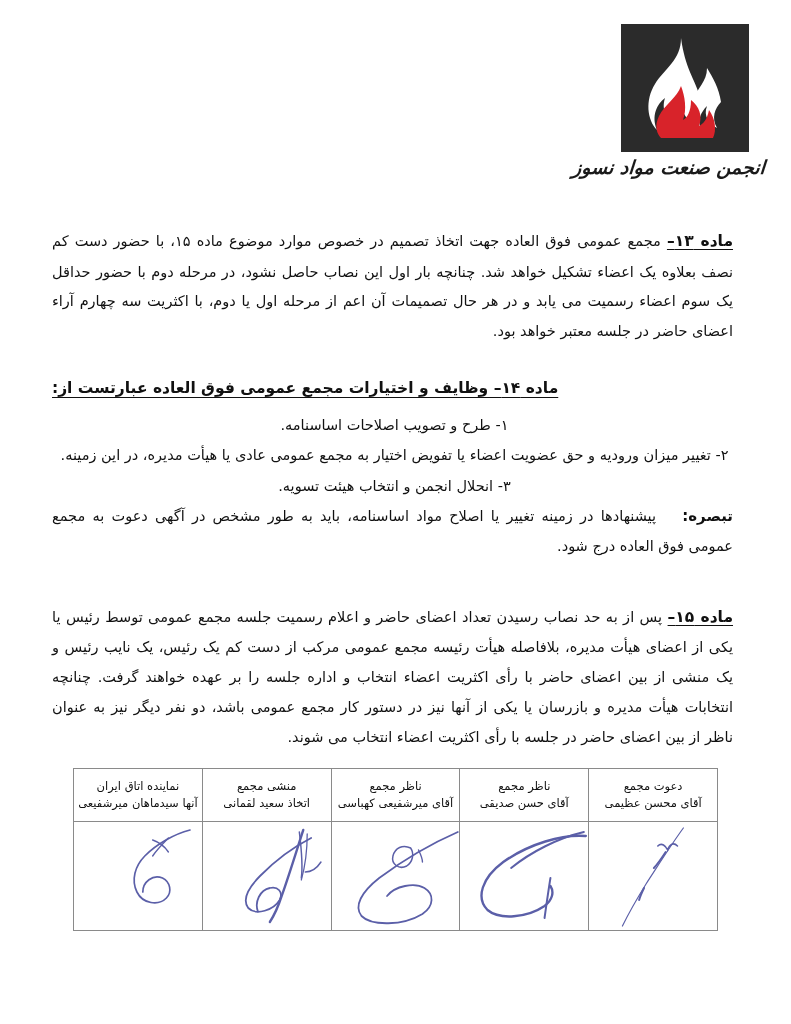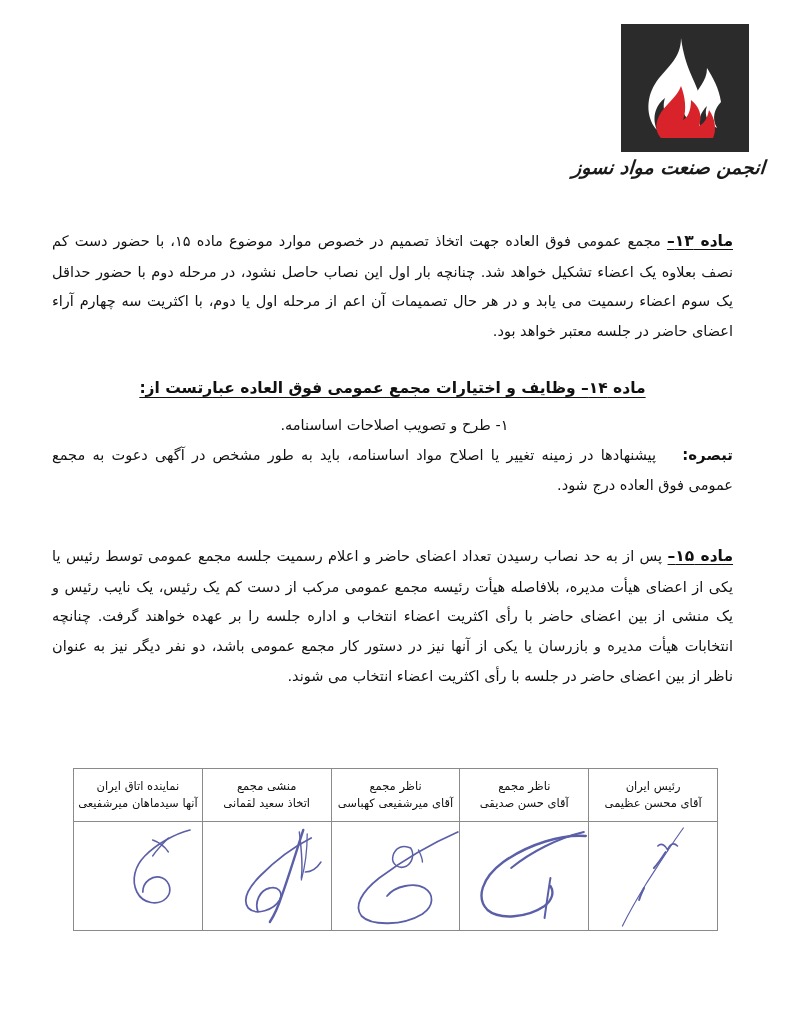--- a/index.html
+++ b/index.html
@@ -77,21 +77,21 @@
 
   .art-label {
     font-weight: 700;
     text-decoration: underline;
     text-underline-offset: 3px;
     font-size: 15.5px;
   }
 
   .heading-line {
     margin: 26px 0 6px 0;
-    text-align: center;
+    text-align: left;
     direction: rtl;
   }
   .heading-line .h-text {
     font-weight: 700;
     font-size: 15.5px;
     text-decoration: underline;
     text-underline-offset: 4px;
     line-height: 2.0;
   }
 
@@ -220,20 +220,22 @@
     <p class="para">
       <span class="art-label">ماده ۱۳–</span><span> مجمع عمومی فوق العاده جهت اتخاذ تصمیم در خصوص موارد موضوع ماده ۱۵، با حضور دست کم نصف بعلاوه یک اعضاء تشکیل خواهد شد. چنانچه بار اول این نصاب حاصل نشود، در مرحله دوم با حضور حداقل یک سوم اعضاء رسمیت می یابد و در هر حال تصمیمات آن اعم از مرحله اول یا دوم، با اکثریت سه چهارم آراء اعضای حاضر در جلسه معتبر خواهد بود.</span>
     </p>
 
     <div class="heading-line">
       <span class="h-text">ماده ۱۴– وظایف و اختیارات مجمع عمومی فوق العاده عبارتست از:</span>
     </div>
 
     <ol class="items">
       <li>۱- طرح و تصویب اصلاحات اساسنامه.</li>
+      <li>۲- تغییر میزان ورودیه و حق عضویت اعضاء یا تفویض اختیار به مجمع عمومی عادی یا هیأت مدیره، در این زمینه.</li>
+      <li>۳- انحلال انجمن و انتخاب هیئت تسویه.</li>
     </ol>
 
     <p class="para note-para">
       <span class="note-label">تبصره:</span><span> پیشنهادها در زمینه تغییر یا اصلاح مواد اساسنامه، باید به طور مشخص در آگهی دعوت به مجمع عمومی فوق العاده درج شود.</span>
     </p>
 
     <div class="gap-lg"></div>
 
     <p class="para">
       <span class="art-label">ماده ۱۵–</span><span> پس از به حد نصاب رسیدن تعداد اعضای حاضر و اعلام رسمیت جلسه مجمع عمومی توسط رئیس یا یکی از اعضای هیأت مدیره، بلافاصله هیأت رئیسه مجمع عمومی مرکب از دست کم  یک رئیس، یک نایب رئیس و یک منشی از بین اعضای حاضر با رأی اکثریت اعضاء انتخاب و اداره جلسه را بر عهده خواهند گرفت. چنانچه انتخابات هیأت مدیره و بازرسان یا یکی از آنها نیز در دستور کار مجمع عمومی باشد، دو نفر دیگر نیز به عنوان ناظر از بین اعضای حاضر در جلسه با رأی اکثریت اعضاء انتخاب می شوند.</span>
@@ -241,21 +243,21 @@
 
   </div>
 
   <div class="sig-section">
 
 
     <table class="sig-table">
       <tbody>
         <tr>
           <td class="head">
-            <span class="head-role">رئیس ایران</span>
+            <span class="head-role">دعوت مجمع</span>
             <span class="head-name">آقای محسن عظیمی</span>
           </td>
           <td class="head">
             <span class="head-role">ناظر مجمع</span>
             <span class="head-name">آقای حسن صدیقی</span>
           </td>
           <td class="head">
             <span class="head-role">ناظر مجمع</span>
             <span class="head-name">آقای میرشفیعی کهباسی</span>
           </td>

